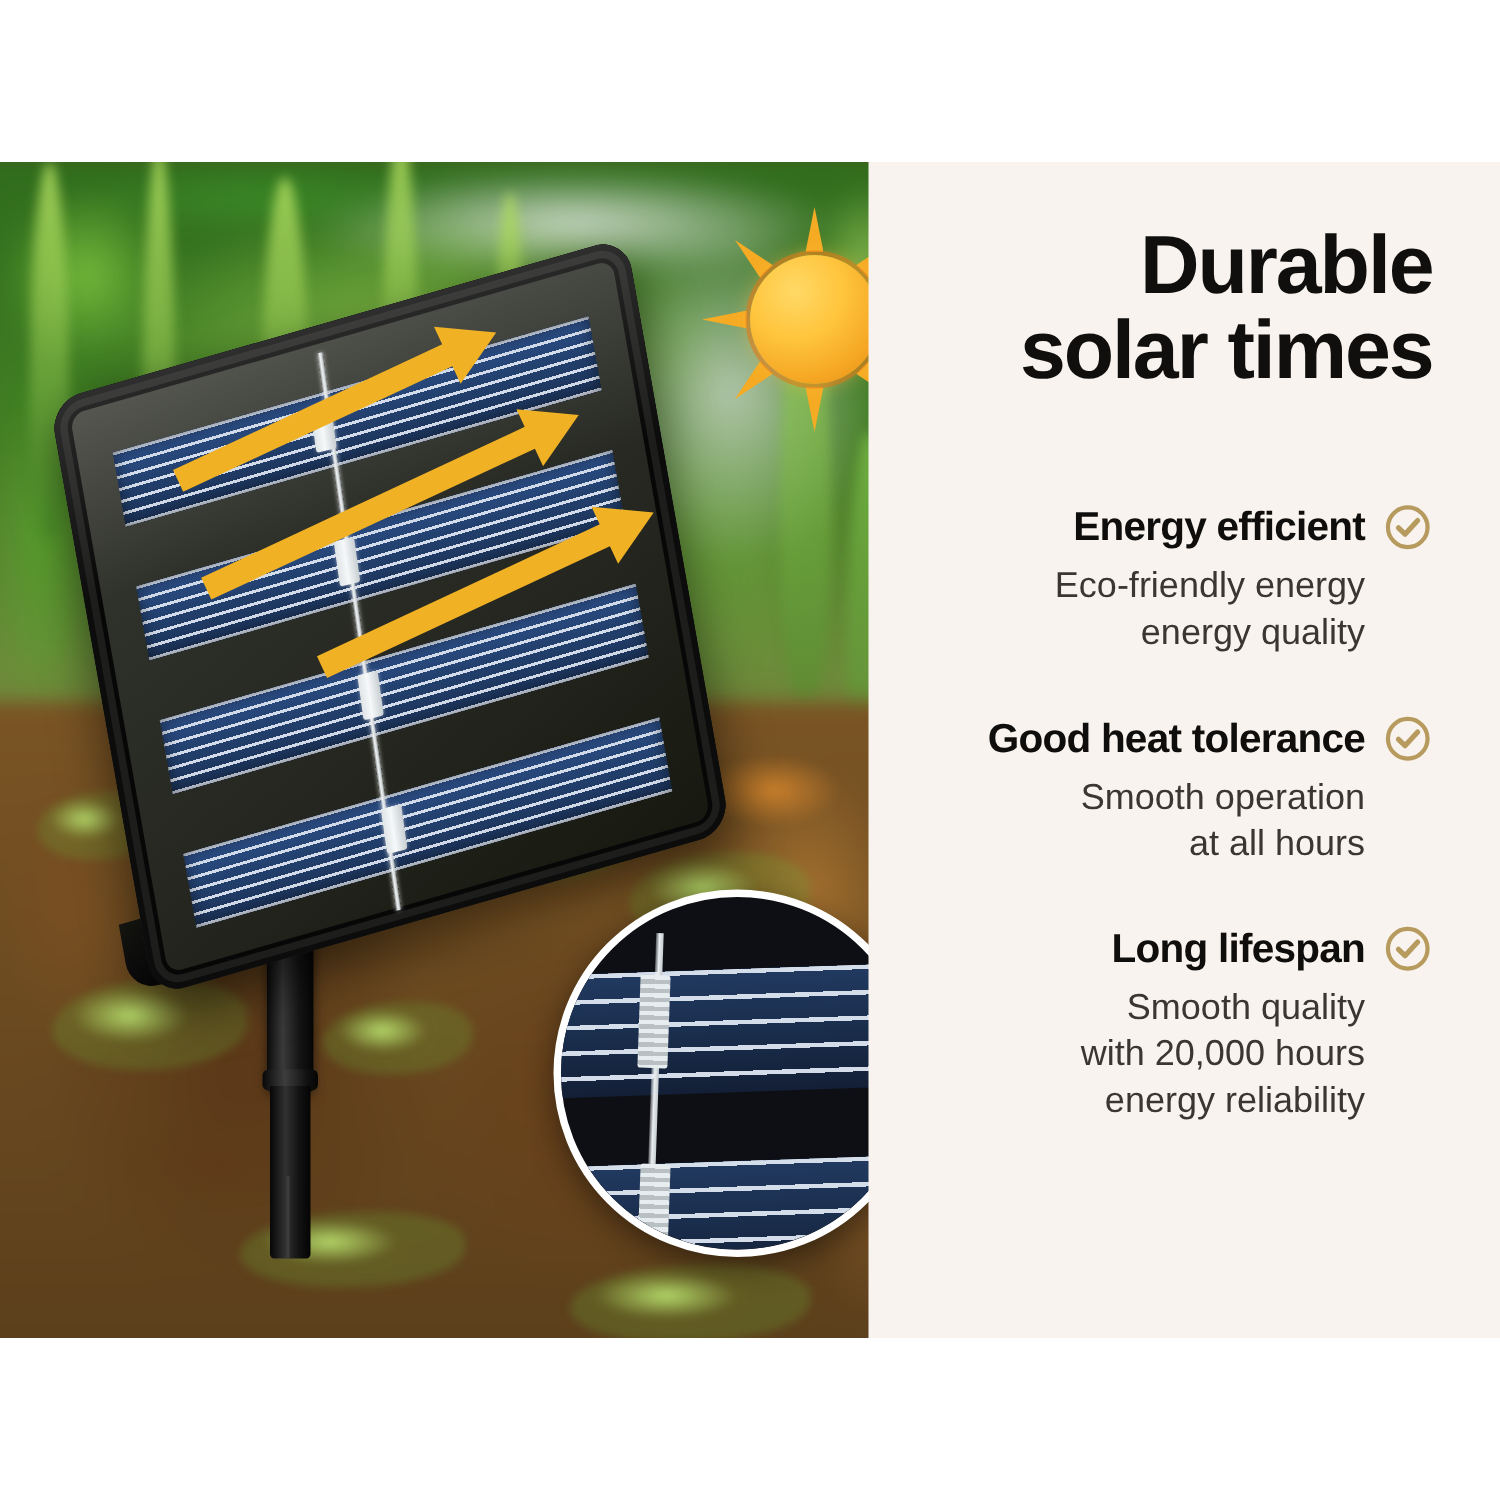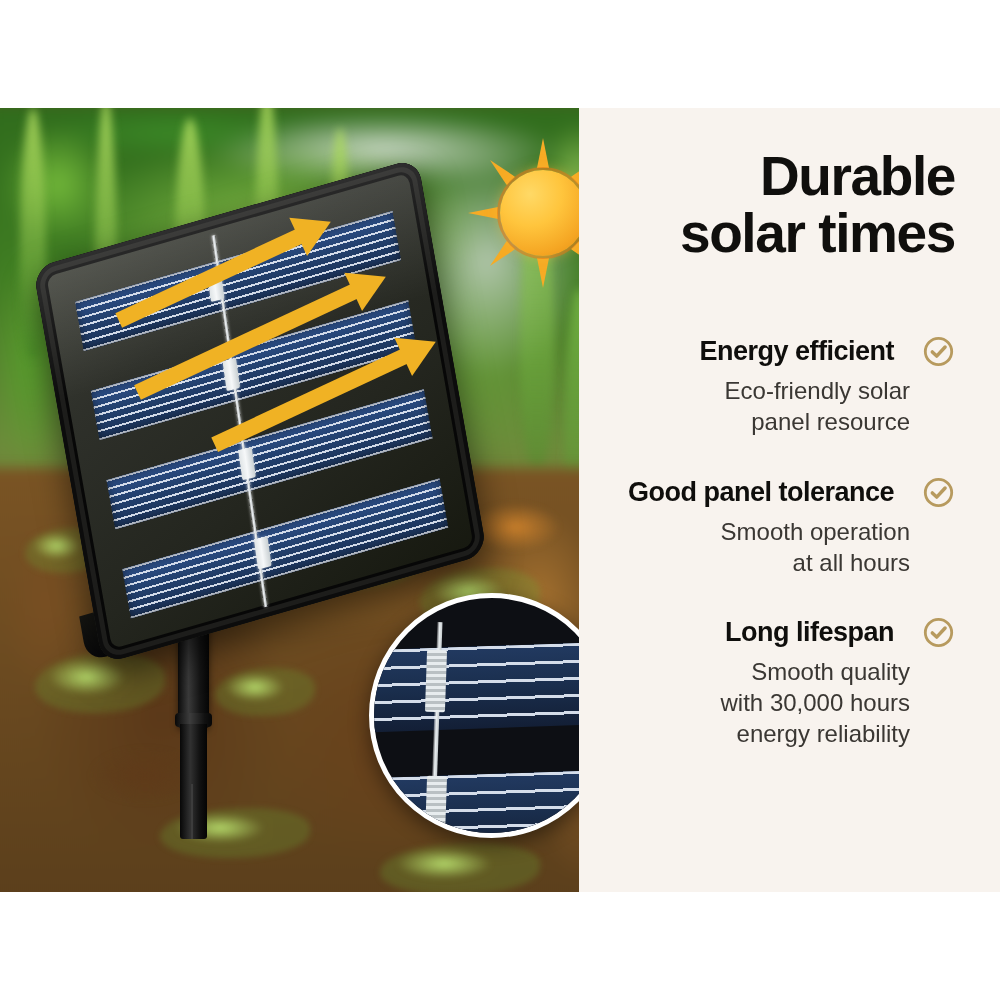--- a/index.html
+++ b/index.html
@@ -343,21 +343,21 @@
 
   .features { margin-top: 74px; }
 
   .feature { margin-bottom: 38px; }
   .feature:last-child { margin-bottom: 4px; }
 
   .frow {
     display: flex;
     align-items: center;
     justify-content: flex-end;
-    gap: 28px;
+    gap: 12px;
   }
   .fhead {
     color: #0f0e0c;
     font-size: 27px;
     font-weight: 700;
     letter-spacing: -0.5px;
     white-space: nowrap;
   }
   .check {
     flex: 0 0 auto;
@@ -464,28 +464,28 @@
 
         <div class="feature">
           <div class="frow">
             <div class="fhead">Energy efficient</div>
             <svg class="check" viewBox="0 0 40 40">
               <circle cx="20" cy="20" r="16" fill="none" stroke="#b79a5e" stroke-width="3.4"></circle>
               <path d="M12.5 20.5 L17.8 25.6 L28 14.6" fill="none" stroke="#b79a5e" stroke-width="4.2" stroke-linecap="round" stroke-linejoin="round"></path>
             </svg>
           </div>
           <div class="fdesc">
-            <span>Eco-friendly solar</span>
-            <span>panel resource</span>
+            <span>Eco-friendly energy</span>
+            <span>energy quality</span>
           </div>
         </div>
 
         <div class="feature">
           <div class="frow">
-            <div class="fhead">Good panel tolerance</div>
+            <div class="fhead">Good heat tolerance</div>
             <svg class="check" viewBox="0 0 40 40">
               <circle cx="20" cy="20" r="16" fill="none" stroke="#b79a5e" stroke-width="3.4"></circle>
               <path d="M12.5 20.5 L17.8 25.6 L28 14.6" fill="none" stroke="#b79a5e" stroke-width="4.2" stroke-linecap="round" stroke-linejoin="round"></path>
             </svg>
           </div>
           <div class="fdesc">
             <span>Smooth operation</span>
             <span>at all hours</span>
           </div>
         </div>
@@ -493,21 +493,21 @@
         <div class="feature">
           <div class="frow">
             <div class="fhead">Long lifespan</div>
             <svg class="check" viewBox="0 0 40 40">
               <circle cx="20" cy="20" r="16" fill="none" stroke="#b79a5e" stroke-width="3.4"></circle>
               <path d="M12.5 20.5 L17.8 25.6 L28 14.6" fill="none" stroke="#b79a5e" stroke-width="4.2" stroke-linecap="round" stroke-linejoin="round"></path>
             </svg>
           </div>
           <div class="fdesc">
             <span>Smooth quality</span>
-            <span>with 30,000 hours</span>
+            <span>with 20,000 hours</span>
             <span>energy reliability</span>
           </div>
         </div>
 
       </div>
     </div>
 
   </div>
 </div>
 

